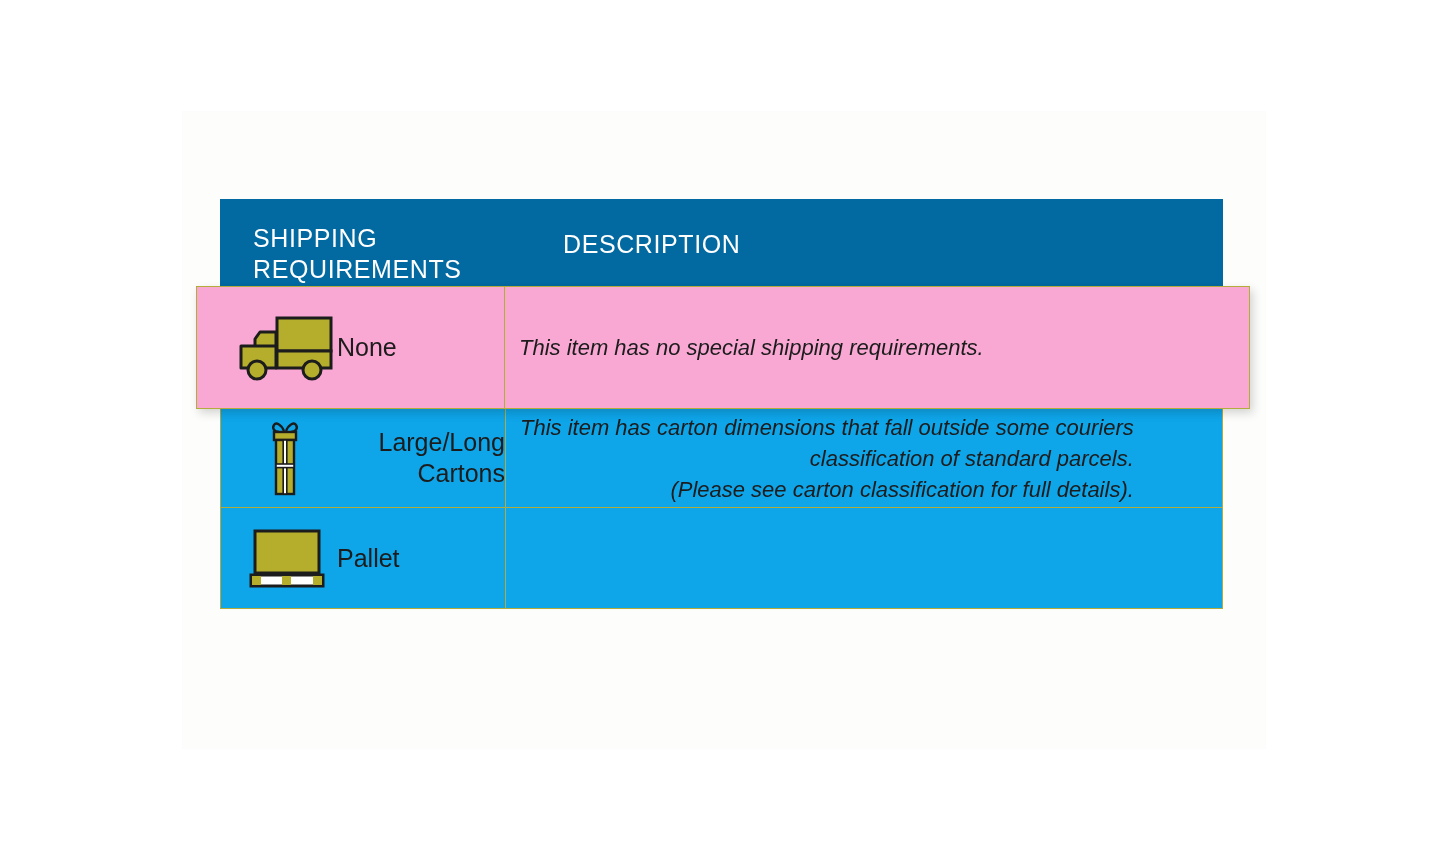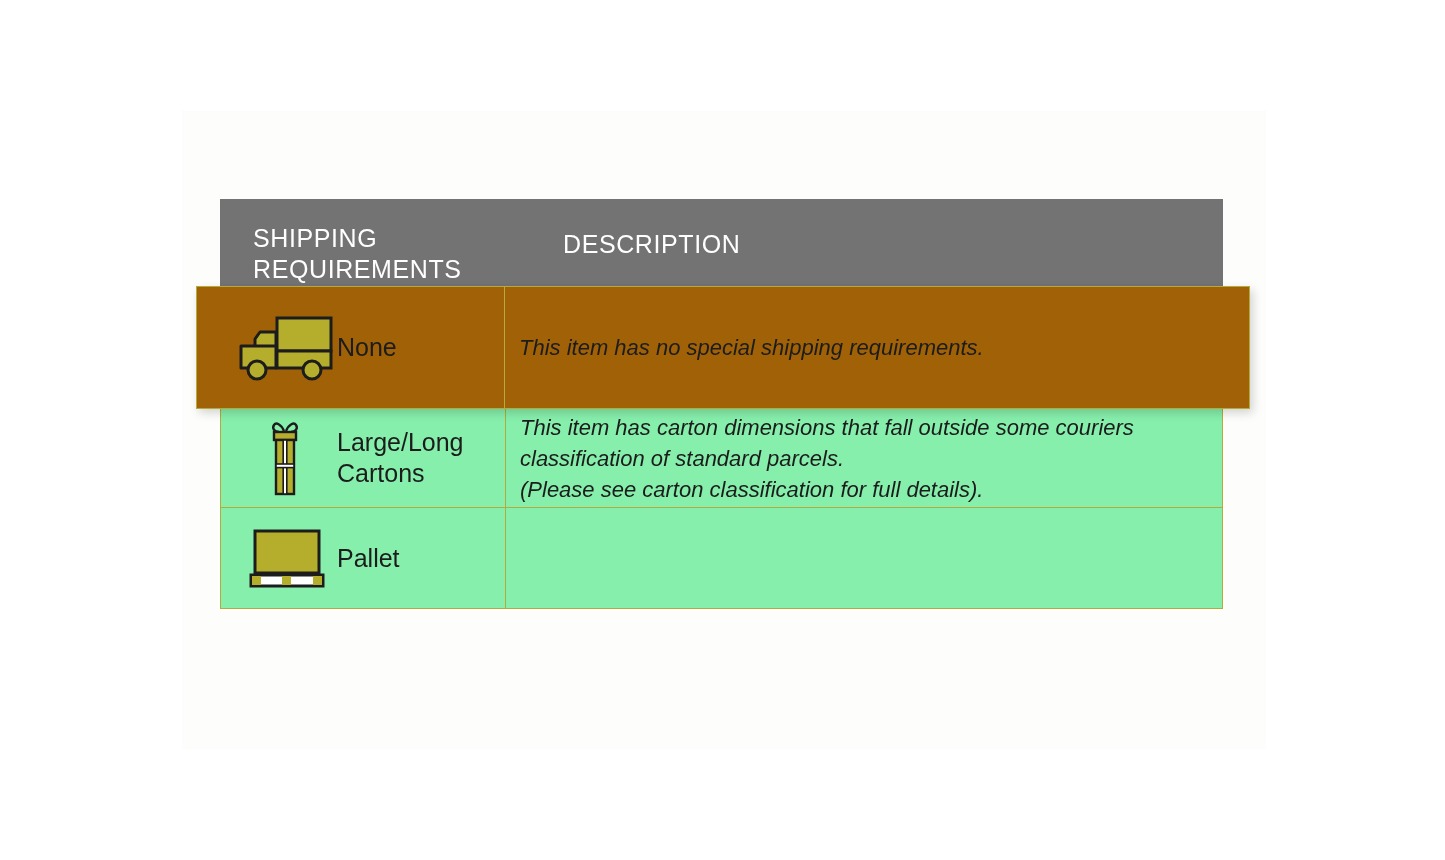--- a/index.html
+++ b/index.html
@@ -30,21 +30,21 @@
     position: absolute;
     left: 220px;
     top: 199px;
     width: 1003px;
   }
 
   
   .table-header {
     position: relative;
     height: 88px;
-    background: #737373;
+    background: #0369a1;
     display: flex;
     align-items: flex-start;
   }
   .th {
     color: #ffffff;
     font-weight: 400;
     letter-spacing: 0.6px;
   }
   .th-req {
     width: 285px;
@@ -55,25 +55,26 @@
   }
   .th-desc {
     padding-top: 30px;
     padding-left: 25px;
     font-size: 25px;
     line-height: 31px;
   }
 
   
   .table-body {
-    background: #86efac;
+    background: #0ea5e9;
     border-left: 1px solid #b3ab3c;
     border-right: 1px solid #b3ab3c;
     border-bottom: 1px solid #b3ab3c;
     box-sizing: border-box;
+    text-align: right;
   }
   .row {
     display: flex;
     align-items: stretch;
     border-bottom: 1px solid #b3ab3c;
     box-sizing: border-box;
   }
   .row:last-child { border-bottom: none; }
 
   .cell-req {
@@ -118,21 +119,21 @@
   .row-pallet { height: 100px; }
   .row-collection { height: 98px; }
 
   
   .highlight-row {
     position: absolute;
     left: 196px;
     top: 286px;
     width: 1054px;
     height: 123px;
-    background: #a16207;
+    background: #f9a8d4;
     border: 1px solid #b3ab3c;
     box-sizing: border-box;
     display: flex;
     align-items: stretch;
     box-shadow: 3px 4px 9px rgba(0,0,0,0.17);
     z-index: 5;
   }
   .highlight-row .cell-req {
     width: 308px;
     padding-left: 36px;

